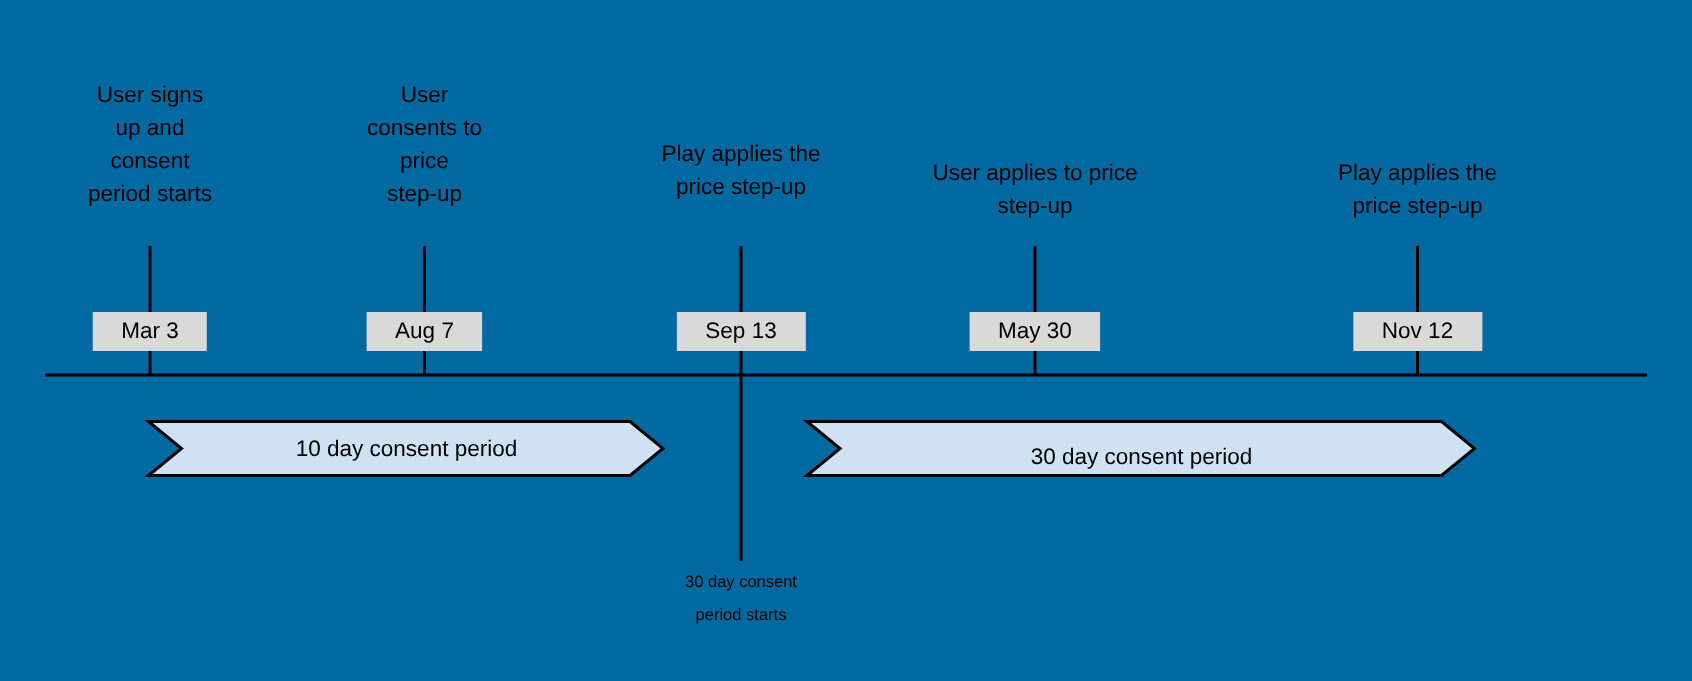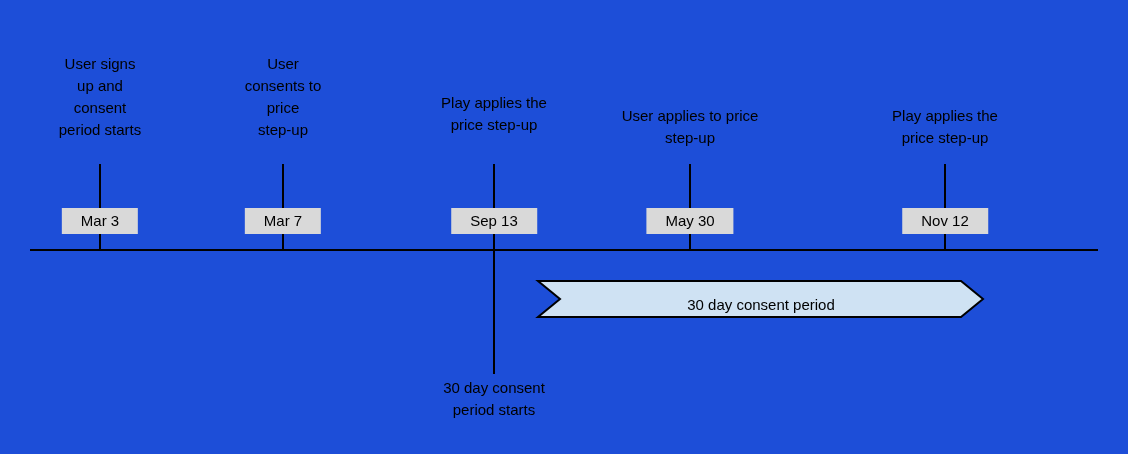--- a/index.html
+++ b/index.html
@@ -1,21 +1,21 @@
 <!DOCTYPE html>
 <html><head>
 <meta charset="utf-8">
 <style>
   * { margin: 0; padding: 0; box-sizing: border-box; }
   html, body { background: #ffffff; }
   .canvas {
     position: relative;
     width: 1128px;
     height: 454px;
-    background: #1d4ed8;
+    background: #0369a1;
     font-family: "Liberation Sans", "DejaVu Sans", sans-serif;
     color: #000000;
     overflow: hidden;
   }
   .baseline {
     position: absolute;
     left: 30px;
     top: 249px;
     width: 1068px;
     height: 2px;
@@ -60,21 +60,21 @@
     position: relative;
     font-size: 15px;
     color: #000000;
     white-space: nowrap;
   }
   .annotation {
     position: absolute;
     transform: translateX(-50%);
     text-align: center;
     white-space: pre-line;
-    font-size: 15px;
+    font-size: 11px;
     line-height: 22px;
     color: #000000;
   }
 </style>
 </head>
 <body>
 
 <div class="canvas">
 
   <div class="baseline"></div>
@@ -84,39 +84,45 @@
 consent
 period starts</div>
   <div class="tick" style="left:99px; top:164px; height:86px"></div>
   <div class="date-chip" style="left:100px; top:208px">Mar 3</div>
 
   <div class="evt-label" style="left:283px; top:53px">User
 consents to
 price
 step-up</div>
   <div class="tick" style="left:282px; top:164px; height:86px"></div>
-  <div class="date-chip" style="left:283px; top:208px">Mar 7</div>
+  <div class="date-chip" style="left:283px; top:208px">Aug 7</div>
 
   <div class="evt-label" style="left:494px; top:92px">Play applies the
 price step-up</div>
   <div class="tick" style="left:493px; top:164px; height:86px"></div>
   <div class="date-chip" style="left:494px; top:208px">Sep 13</div>
 
   <div class="tick" style="left:493px; top:250px; height:124px"></div>
 
   <div class="evt-label" style="left:690px; top:105px">User applies to price
 step-up</div>
   <div class="tick" style="left:689px; top:164px; height:86px"></div>
   <div class="date-chip" style="left:690px; top:208px">May 30</div>
 
   <div class="evt-label" style="left:945px; top:105px">Play applies the
 price step-up</div>
   <div class="tick" style="left:944px; top:164px; height:86px"></div>
   <div class="date-chip" style="left:945px; top:208px">Nov 12</div>
 
+  <div class="period-arrow" style="left:98px; top:280px; width:346px; height:38px">
+    <svg width="346" height="38" viewBox="0 0 346 38" aria-hidden="true">
+      <polygon points="1,1 322,1 344,19 322,37 1,37 23,19" stroke-width="2" fill="#cfe2f3" stroke="#000000"></polygon>
+    </svg>
+    <span class="arrow-text">10 day consent period</span>
+  </div>
 
   <div class="period-arrow" style="left:537px; top:280px; width:448px; height:48px">
     <svg width="448" height="38" viewBox="0 0 448 38" aria-hidden="true">
       <polygon points="1,1 424,1 446,19 424,37 1,37 23,19" stroke-width="2" fill="#cfe2f3" stroke="#000000"></polygon>
     </svg>
     <span class="arrow-text">30 day consent period</span>
   </div>
 
   <div class="annotation" style="left:494px; top:377px">30 day consent
 period starts</div>

